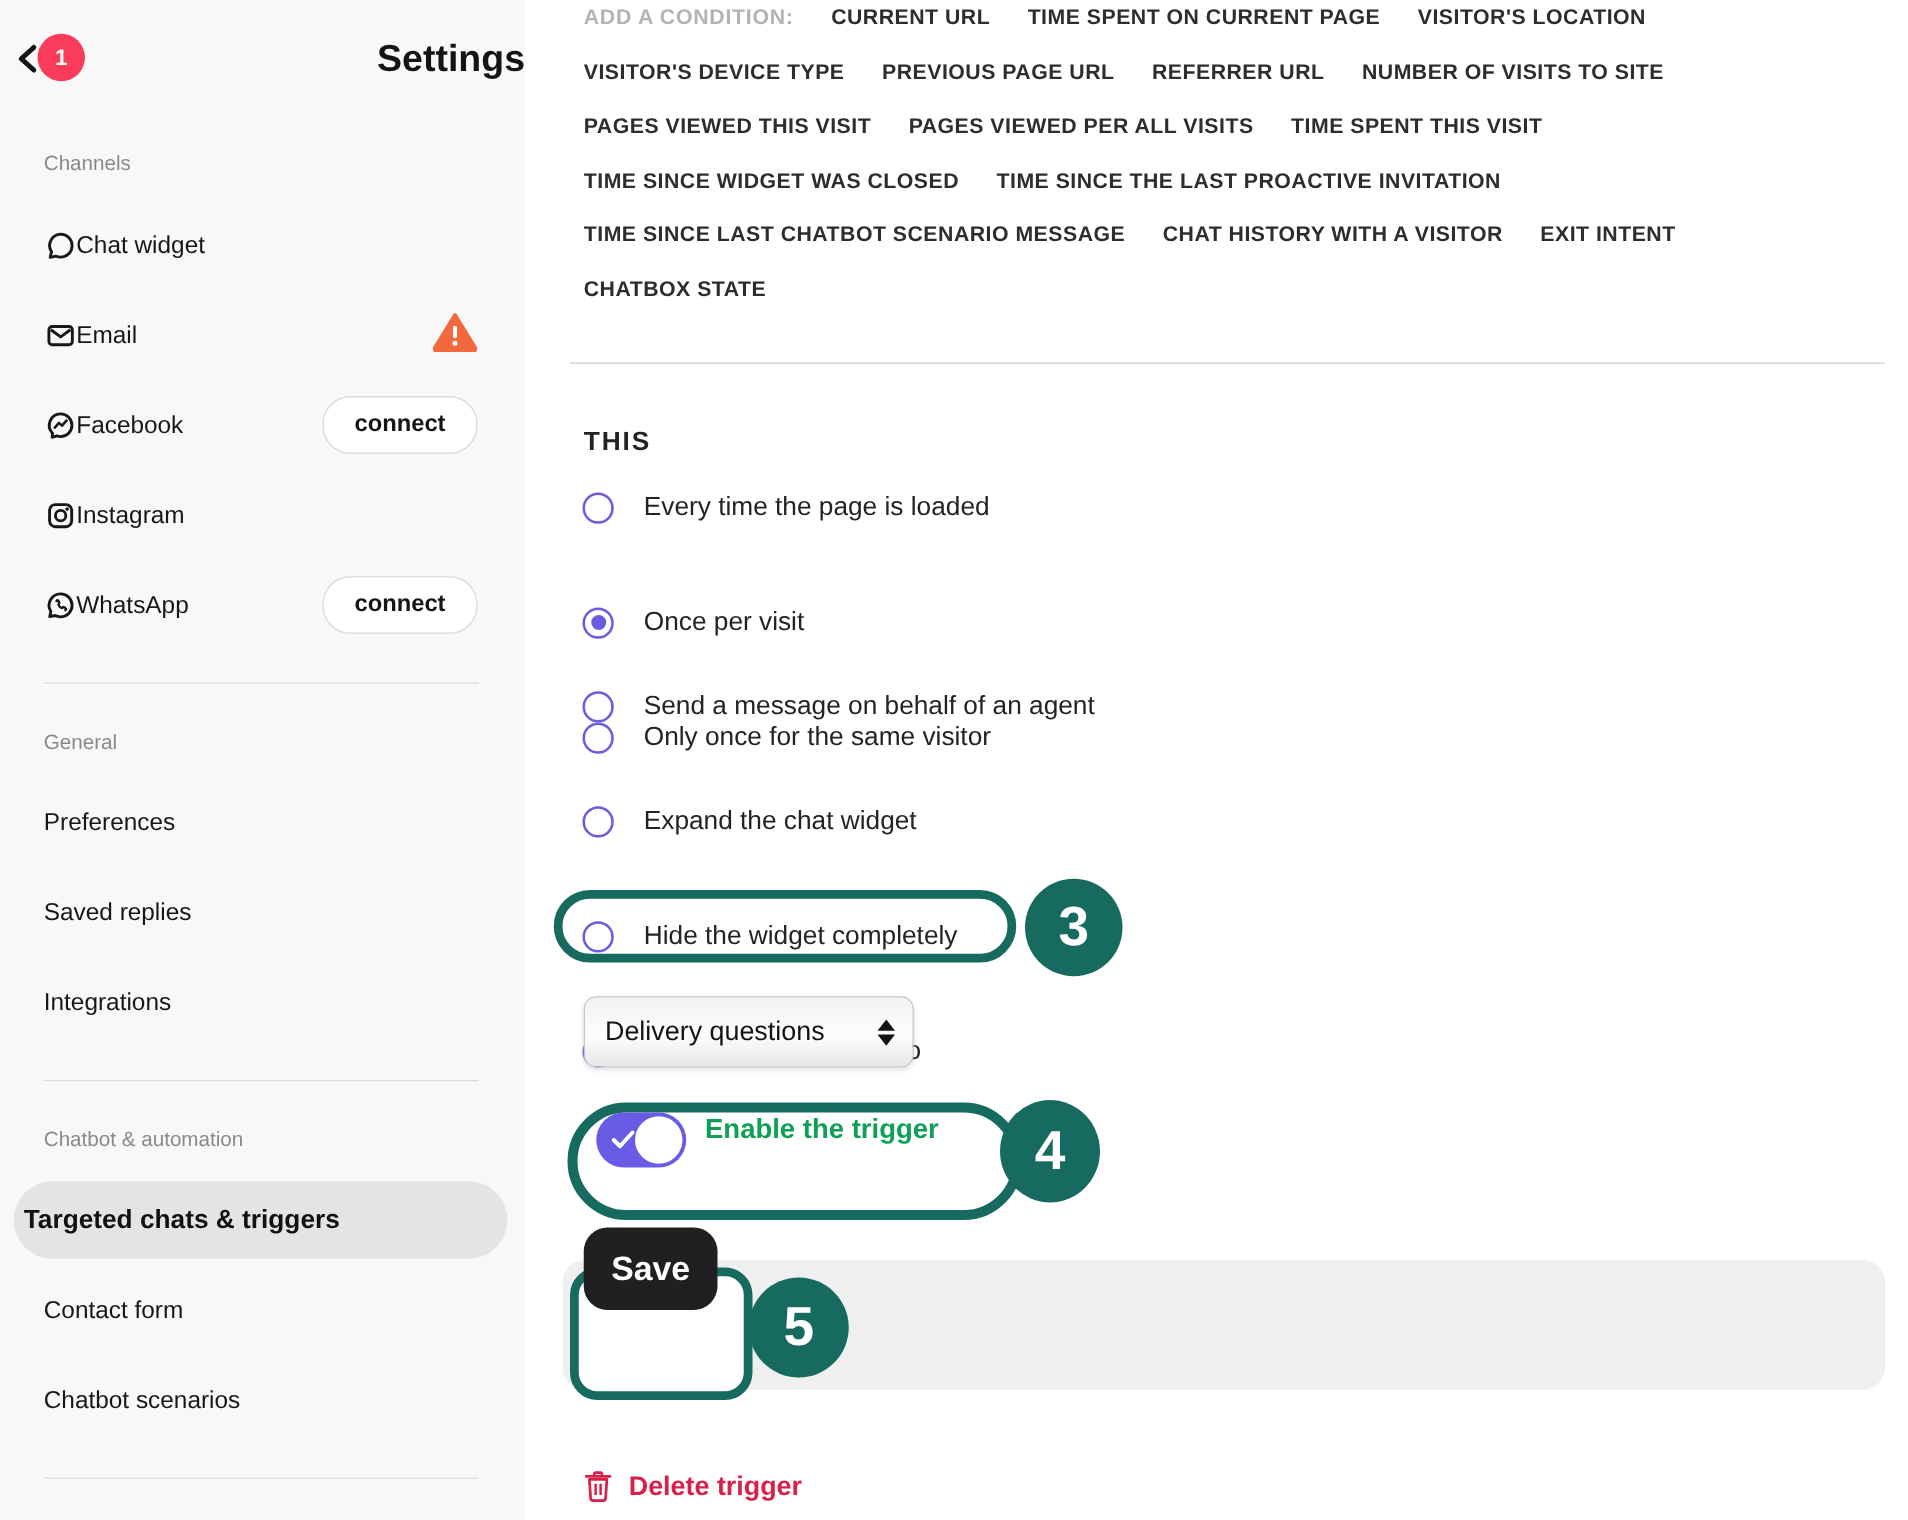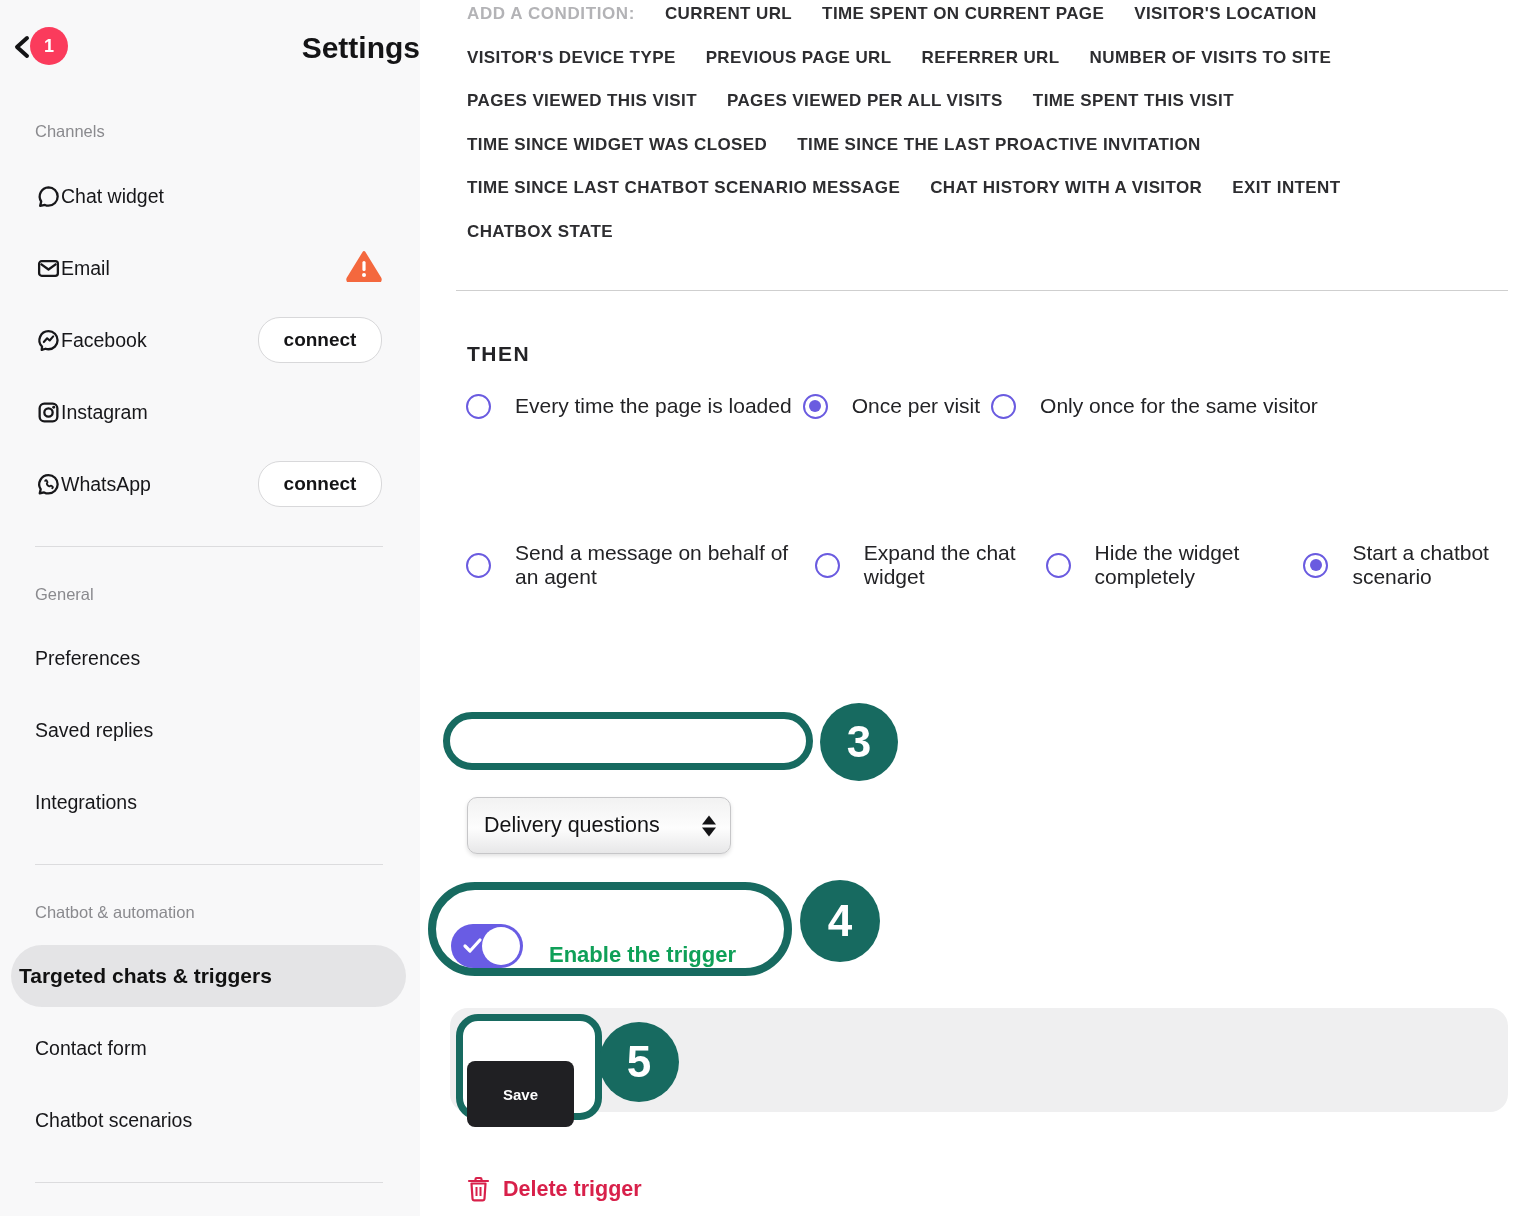--- a/index.html
+++ b/index.html
@@ -33,21 +33,21 @@
   
   .main{position:absolute;left:420px;top:0;width:1106px;height:1216px;background:#fff;}
   .conditions{position:absolute;left:47px;top:-8px;width:980px;display:flex;flex-wrap:wrap;
               column-gap:30px;line-height:43.5px;}
   .cond-label{font-size:17px;font-weight:bold;letter-spacing:0.6px;color:#b3b3b6;white-space:nowrap;}
   .chip{font-size:17px;font-weight:bold;letter-spacing:0.4px;color:#2d2d30;white-space:nowrap;cursor:pointer;}
   .hdivider{position:absolute;left:36px;top:290px;width:1052px;height:1px;background:#cfcfcf;}
   .then-h{position:absolute;left:47px;top:342px;font-size:21px;font-weight:bold;
           letter-spacing:1.5px;color:#232326;}
 
-  .radio-group{position:absolute;left:35px;display:flex;flex-direction:row;}
+  .radio-group{position:absolute;left:35px;display:flex;flex-direction:column;gap:48px;}
   .radio-row{display:flex;align-items:center;height:44px;cursor:pointer;}
   .radio{margin-left:11px;width:21px;height:21px;border:2.5px solid #6a5be0;border-radius:50%;
          flex:0 0 21px;position:relative;background:#fff;}
   .radio.checked::after{content:"";position:absolute;left:50%;top:50%;transform:translate(-50%,-50%);
          width:12px;height:12px;border-radius:50%;background:#6a5be0;}
   .radio-label{margin-left:24px;font-size:21px;color:#232326;}
 
   .annot-stadium{position:absolute;border:7px solid #176a60;border-radius:999px;background:transparent;}
   .annot-num{position:absolute;border-radius:50%;background:#176a60;color:#fff;
              display:flex;align-items:center;justify-content:center;
@@ -57,34 +57,34 @@
           border:1px solid #c6c6c8;background:linear-gradient(180deg,#f2f2f2 0%,#fdfdfd 55%,#e7e7e8 100%);
           box-shadow:0 2px 4px rgba(0,0,0,0.12);display:flex;align-items:center;cursor:pointer;}
   .select-text{margin-left:16px;font-size:21.5px;color:#141416;}
   .select-arrows{position:absolute;right:14px;top:50%;transform:translateY(-50%);
                  display:flex;flex-direction:column;gap:3px;}
   .tri-up{width:0;height:0;border-left:7px solid transparent;border-right:7px solid transparent;
           border-bottom:9px solid #141416;}
   .tri-down{width:0;height:0;border-left:7px solid transparent;border-right:7px solid transparent;
           border-top:9px solid #141416;}
 
-  .toggle-wrap{position:absolute;left:8px;top:882px;width:348px;height:78px;border:8px solid #176a60;
-               border-radius:999px;background:#fff;display:flex;align-items:flex-end;gap:11px;}
+  .toggle-wrap{position:absolute;left:34px;top:882px;width:348px;height:78px;border:8px solid #176a60;
+               border-radius:999px;background:#fff;display:flex;align-items:flex-start;}
   .toggle{margin-left:15px;width:72px;height:44px;border-radius:22px;background:#695ce4;
           position:relative;flex:0 0 72px;cursor:pointer;}
   .toggle-check{position:absolute;left:10px;top:11px;}
   .toggle-knob{position:absolute;right:3px;top:3px;width:38px;height:38px;border-radius:50%;background:#fff;}
   .toggle-label{margin-left:15px;font-size:22px;font-weight:bold;color:#0fa058;}
 
   .save-bar{position:absolute;left:30px;top:1008px;width:1058px;height:104px;border-radius:18px;
             background:#efeff0;}
   .save-annot{position:absolute;left:36px;top:1014px;width:132px;height:92px;border:7px solid #176a60;
               border-radius:22px;background:#fff;}
-  .save-btn{position:absolute;left:47px;top:1061px;width:107px;height:66px;border-radius:8px;
-            background:#202023;color:#fff;font-size:15px;font-weight:bold;border:none;
+  .save-btn{position:absolute;left:47px;top:982px;width:107px;height:66px;border-radius:19px;
+            background:#202023;color:#fff;font-size:27px;font-weight:bold;border:none;
             display:flex;align-items:center;justify-content:center;cursor:pointer;
             font-family:"Liberation Sans",sans-serif;}
 
   .delete-row{position:absolute;left:47px;top:1176px;display:flex;align-items:center;cursor:pointer;}
   .delete-label{margin-left:13px;font-size:21.5px;font-weight:bold;color:#d8204a;}
 </style>
 </head>
 <body>
 
 <div class="stage">
@@ -196,21 +196,21 @@
       <span class="chip">TIME SINCE WIDGET WAS CLOSED</span>
       <span class="chip">TIME SINCE THE LAST PROACTIVE INVITATION</span>
       <span class="chip">TIME SINCE LAST CHATBOT SCENARIO MESSAGE</span>
       <span class="chip">CHAT HISTORY WITH A VISITOR</span>
       <span class="chip">EXIT INTENT</span>
       <span class="chip">CHATBOX STATE</span>
     </div>
 
     <div class="hdivider"></div>
 
-    <div class="then-h">THEN</div>
+    <div class="then-h">THIS</div>
 
     <div class="radio-group" style="top:384px;">
       <div class="radio-row">
         <span class="radio"></span>
         <span class="radio-label">Every time the page is loaded</span>
       </div>
       <div class="radio-row">
         <span class="radio checked"></span>
         <span class="radio-label">Once per visit</span>
       </div>

